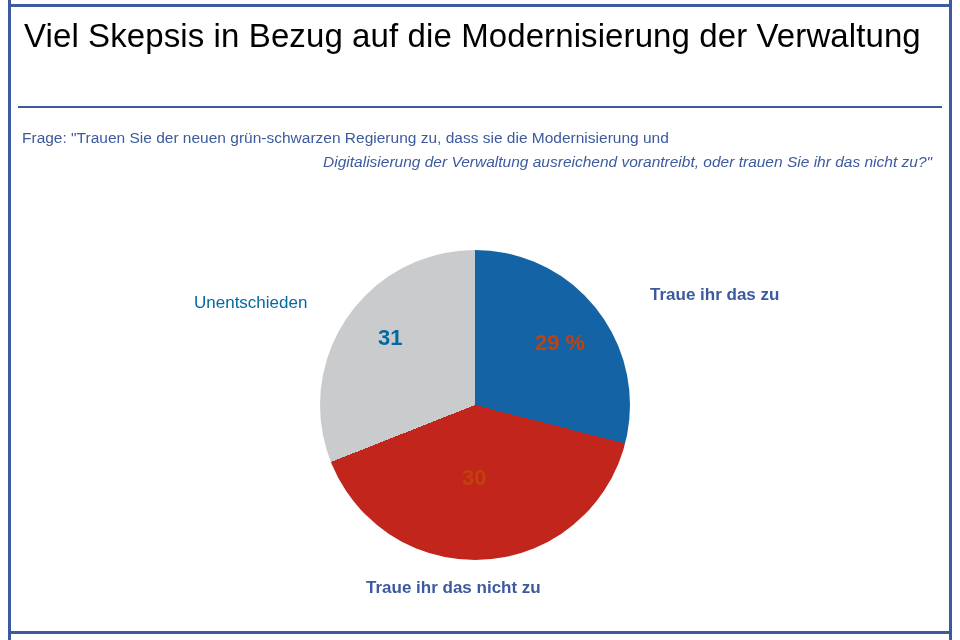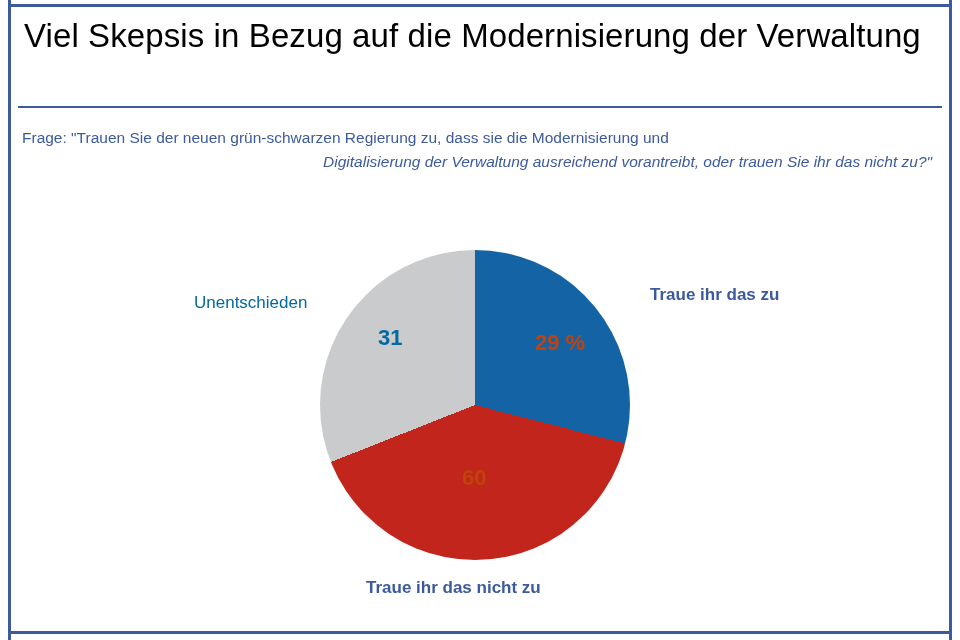--- a/index.html
+++ b/index.html
@@ -169,20 +169,20 @@
 
   <div class="question">
     <span class="q-line1">Frage: "Trauen Sie der neuen grün-schwarzen Regierung zu, dass sie die Modernisierung und</span>
     <span class="q-line2">Digitalisierung der Verwaltung ausreichend vorantreibt, oder trauen Sie ihr das nicht zu?"</span>
   </div>
 
   <div class="chart-area">
     <div class="pie"></div>
 
     <div class="slice-label blue">29 %</div>
-    <div class="slice-label red">60</div>
+    <div class="slice-label red">30</div>
     <div class="slice-label grey">31</div>
 
     <div class="cat-label red">Traue ihr das nicht zu</div>
     <div class="cat-label blue">Traue ihr das zu</div>
     <div class="cat-label grey">Unentschieden</div>
   </div>
 </div>
 
 </body></html>

